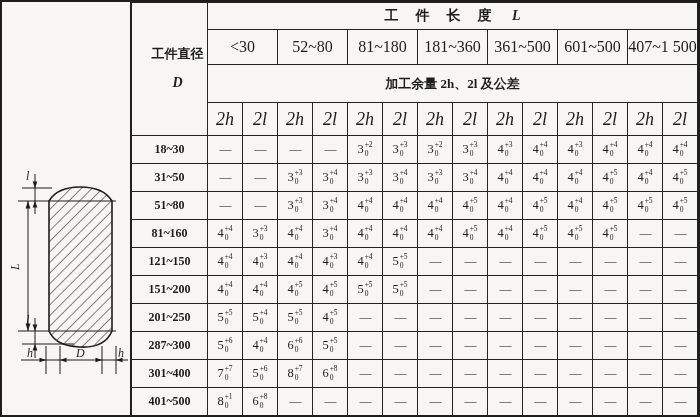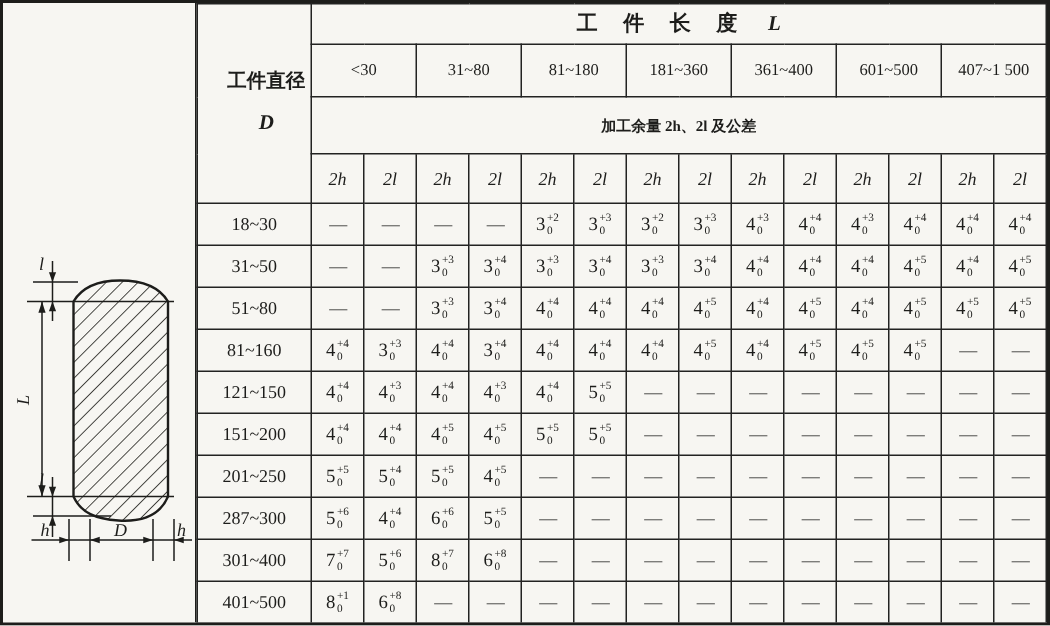--- a/index.html
+++ b/index.html
@@ -18,26 +18,26 @@
   
   tr.r1 td{height:26px;}
   tr.r2 td{height:34px;}
   tr.r3 td{height:37px;}
   tr.r4 td{height:32px;}
   .len-head{font-size:14px;font-weight:bold;}
   .cjk-spread{letter-spacing:17px;text-align:center;}
   .sym-inline{font-style:italic;font-weight:bold;font-size:14px;letter-spacing:0;}
   .dia-head{font-size:13px;font-weight:bold;line-height:1.2;padding-left:16px;}
   .dia-head .sym{font-style:italic;font-weight:bold;font-size:14px;margin-top:14px;}
-  .range-cell{font-size:11px;white-space:nowrap;}
-  .allow-head{font-size:10px;font-weight:bold;font-style:normal;}
-  .subcol-cell{font-style:italic;font-size:12px;}
+  .range-cell{font-size:16px;white-space:nowrap;}
+  .allow-head{font-size:13px;font-weight:bold;font-style:normal;}
+  .subcol-cell{font-style:italic;font-size:18px;}
   
   tbody td{font-size:12px;height:27px;}
-  .row-label{font-size:12px;white-space:nowrap;}
+  .row-label{font-size:12px;white-space:nowrap;font-weight:bold;}
   .dash{font-size:12px;color:#3a3a38;letter-spacing:-1px;}
   .tol{display:inline-flex;align-items:center;line-height:1;white-space:nowrap;}
   .tol .base{font-size:12.5px;}
   .tol .stack{display:inline-flex;flex-direction:column;align-items:flex-start;margin-left:1px;font-size:7.5px;line-height:1.15;}
   svg text{font-family:"Liberation Serif","DejaVu Serif",serif;font-style:italic;font-size:12px;fill:#1d1d1b;}
 </style>
 </head>
 <body>
 
 <div class="page">
@@ -114,24 +114,24 @@
             <div>工件直径</div>
             <div class="sym">D</div>
           </td>
           <td class="len-head" colspan="14">
             <span class="cjk-spread">工件长度</span>
             <span class="sym-inline">L</span>
           </td>
         </tr>
         <tr class="r2" id="range-row">
             <td colspan="2" class="range-cell">&lt;30</td>
-            <td colspan="2" class="range-cell">31~80</td>
+            <td colspan="2" class="range-cell">52~80</td>
             <td colspan="2" class="range-cell">81~180</td>
             <td colspan="2" class="range-cell">181~360</td>
-            <td colspan="2" class="range-cell">361~400</td>
+            <td colspan="2" class="range-cell">361~500</td>
             <td colspan="2" class="range-cell">601~500</td>
             <td colspan="2" class="range-cell">407~1 500</td>
           </tr>
         <tr class="r3">
           <td class="allow-head" colspan="14">加工余量 2h、2l 及公差</td>
         </tr>
         <tr class="r4" id="subcol-row">
             <td class="subcol-cell">2h</td>
             <td class="subcol-cell">2l</td>
             <td class="subcol-cell">2h</td>

